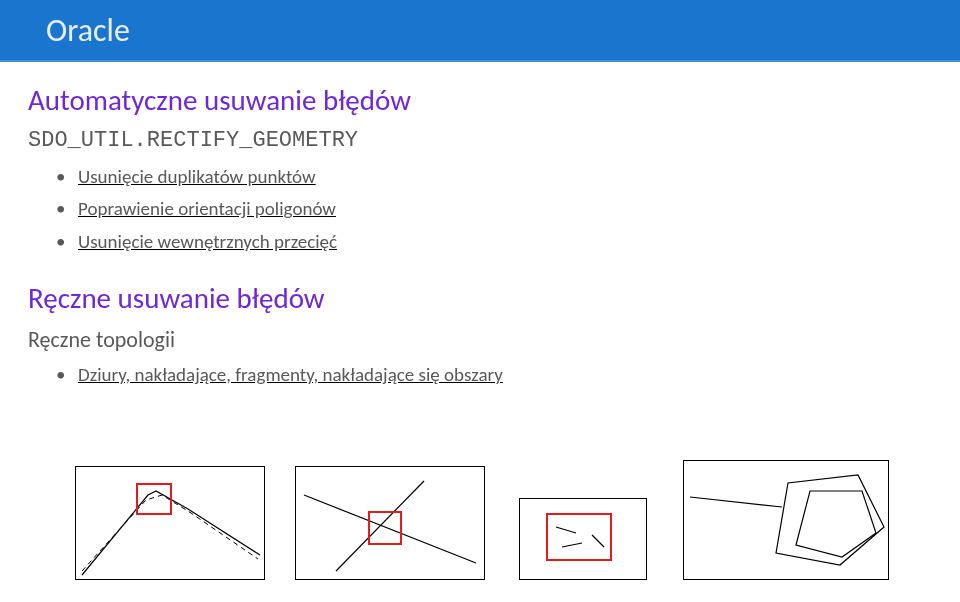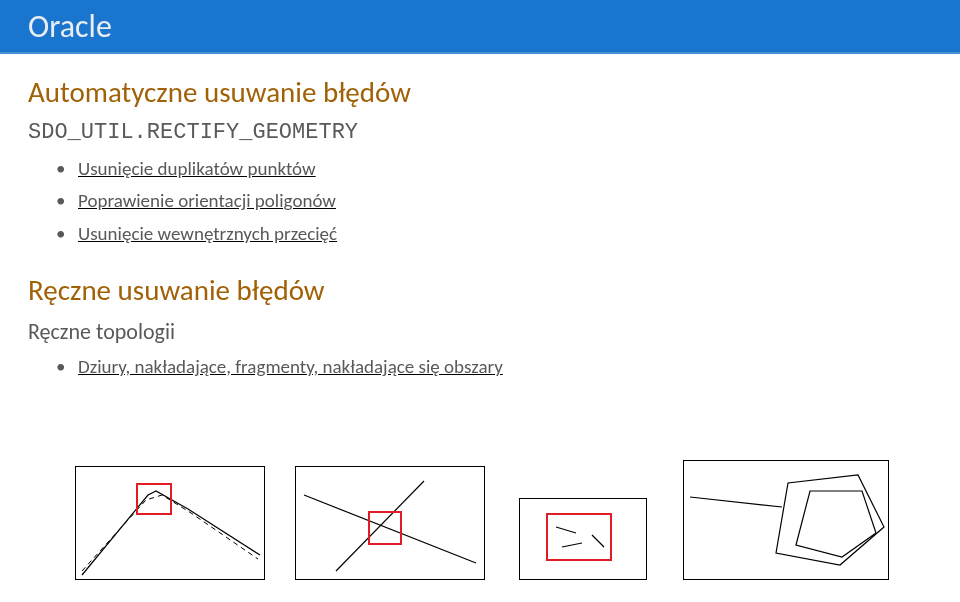--- a/index.html
+++ b/index.html
@@ -1,20 +1,20 @@
 <!DOCTYPE html>
 <html><head>
   <meta charset="utf-8">
   <style>
     * { margin: 0; padding: 0; box-sizing: border-box; }
     body { width: 960px; height: 602px; font-family: Calibri, Arial, sans-serif; background: #fff; position: relative; overflow: hidden; }
-    .header-band { background: #1a75cf; height: 54px; display: flex; align-items: center; padding-left: 28px; border-bottom: 2px solid #4a8fd4; }
+    .header-band { background: #1a75cf; height: 62px; display: flex; align-items: center; padding-left: 46px; border-bottom: 2px solid #4a8fd4; }
     .header-title { color: #e9edf2; font-size: 32px; font-weight: 400; }
     .content { padding: 20px 0 0 28px; }
-    .h2 { color: #a16207; font-size: 29px; font-weight: 400; margin-bottom: 10px; }
+    .h2 { color: #6d28d9; font-size: 29px; font-weight: 400; margin-bottom: 10px; }
     .code-line { font-family: "Courier New", monospace; font-size: 22px; color: #5a5a5a; margin-bottom: 8px; margin-top:6px; }
     .bullets { list-style: none; padding-left: 50px; margin-bottom: 22px; text-decoration: underline; }
     .bullets li { color: #595959; font-size: 19px; line-height: 1.7; position: relative; }
     .bullets li::before { content: "•"; position: absolute; left: -22px; color: #595959; }
     .sub { color: #595959; font-size: 22px; margin-bottom: 6px; margin-top: 4px;}
     .shapes { position: absolute; left: 75px; bottom: 14px; width: 820px; height: 140px; }
     .panel { position: absolute; border: 1px solid #000; background: #fff; height: 114px; }
     .p1 { left: 0; top: 18px; width: 190px; }
     .p2 { left: 220px; top: 18px; width: 190px; }
     .p3 { left: 444px; top: 50px; width: 128px; height: 82px; }

